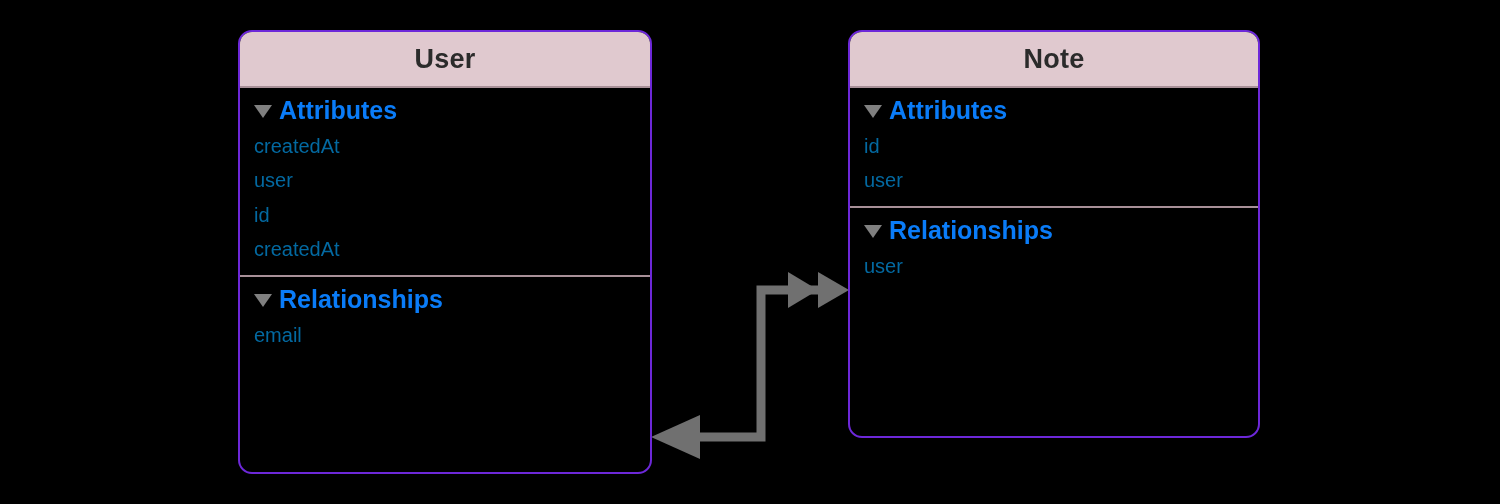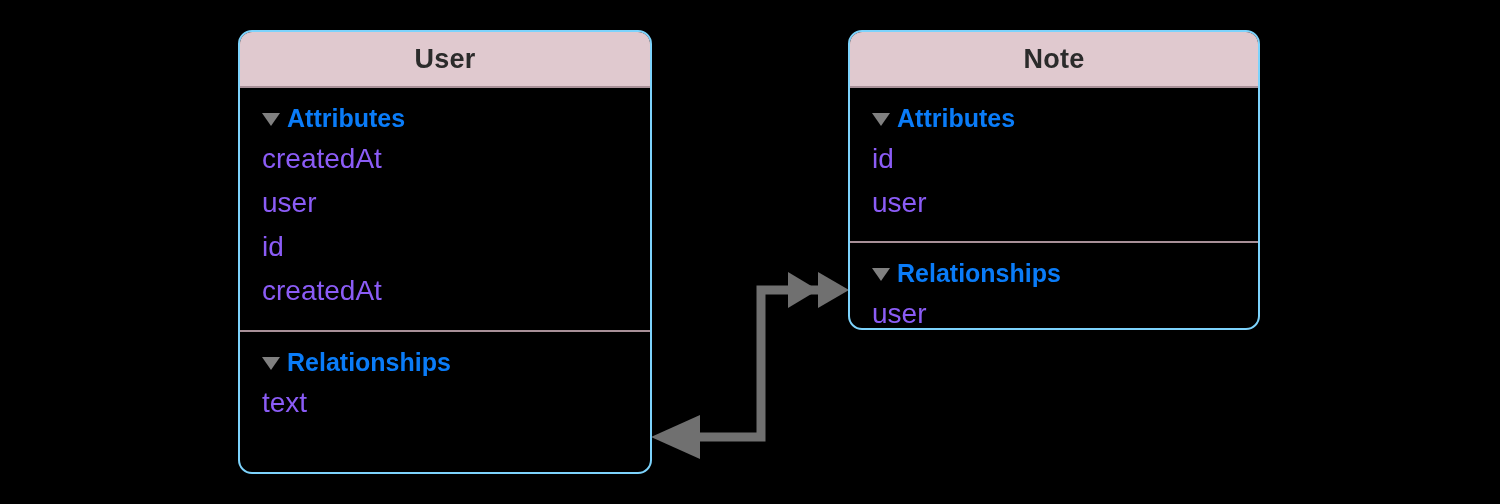--- a/index.html
+++ b/index.html
@@ -20,21 +20,21 @@
     position: absolute;
     inset: 0;
     width: 1500px;
     height: 504px;
   }
 
   
   .entity {
     position: absolute;
     box-sizing: border-box;
-    border: 2px solid #7dd3fc;
+    border: 2px solid #6d28d9;
     border-radius: 14px;
     background: transparent;
     overflow: hidden;
   }
 
   .entity-header {
     background: #e0c9cf;
     height: 56px;
     display: flex;
     align-items: center;
@@ -48,21 +48,21 @@
     color: #2b2b2b;
     letter-spacing: 0.2px;
     line-height: 1;
   }
 
   .entity-body {
     position: relative;
   }
 
   .section {
-    padding: 8px;
+    padding: 0;
     text-decoration: underline;
   }
   .section + .section {
     border-top: 2px solid #a89098;
   }
 
   .section-header {
     display: flex;
     align-items: center;
     padding: 10px 0 6px 14px;
@@ -83,22 +83,22 @@
     color: #0a7cf8;
     line-height: 1;
   }
 
   .field-list {
     list-style: none;
     margin: 0;
     padding: 0 0 8px 0;
   }
   .field-item {
-    font-size: 28px;
-    color: #8b5cf6;
+    font-size: 20px;
+    color: #0369a1;
     padding: 5px 0 5px 14px;
     line-height: 1.22;
   }
 
   
   #connector {
     position: absolute;
     left: 0;
     top: 0;
     width: 1500px;
@@ -139,28 +139,28 @@
           <li class="field-item">createdAt</li>
         </ul>
       </div>
 
       <div class="section">
         <div class="section-header">
           <span class="disclosure-triangle"></span>
           <span class="section-label">Relationships</span>
         </div>
         <ul class="field-list">
-          <li class="field-item">text</li>
+          <li class="field-item">email</li>
         </ul>
       </div>
 
     </div>
   </div>
 
-  <div class="entity" style="left:848px; top:30px; width:412px; height:300px;">
+  <div class="entity" style="left:848px; top:30px; width:412px; height:408px;">
     <div class="entity-header">
       <span class="entity-title">Note</span>
     </div>
     <div class="entity-body">
 
       <div class="section">
         <div class="section-header">
           <span class="disclosure-triangle"></span>
           <span class="section-label">Attributes</span>
         </div>

